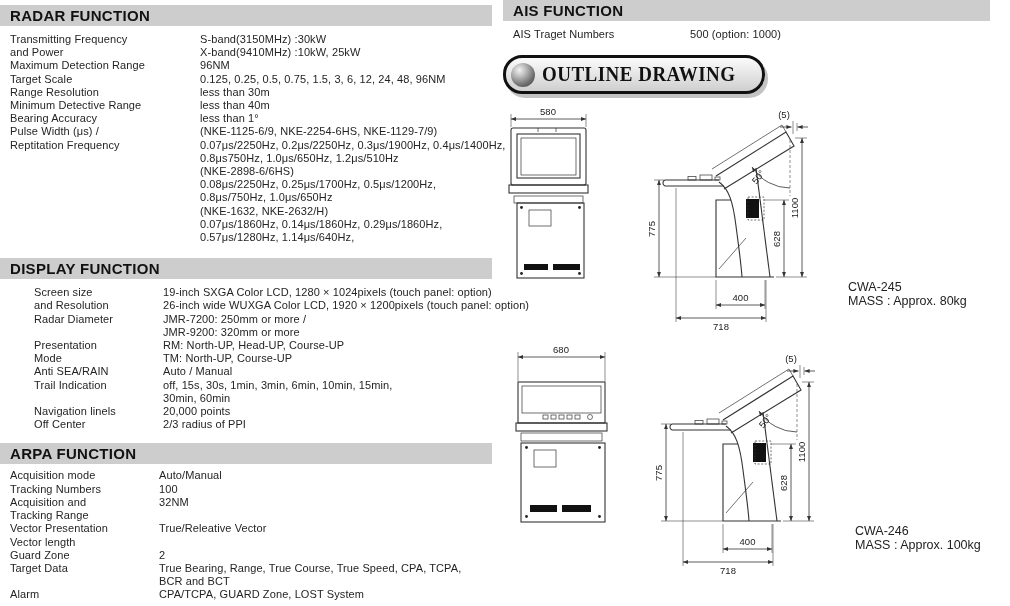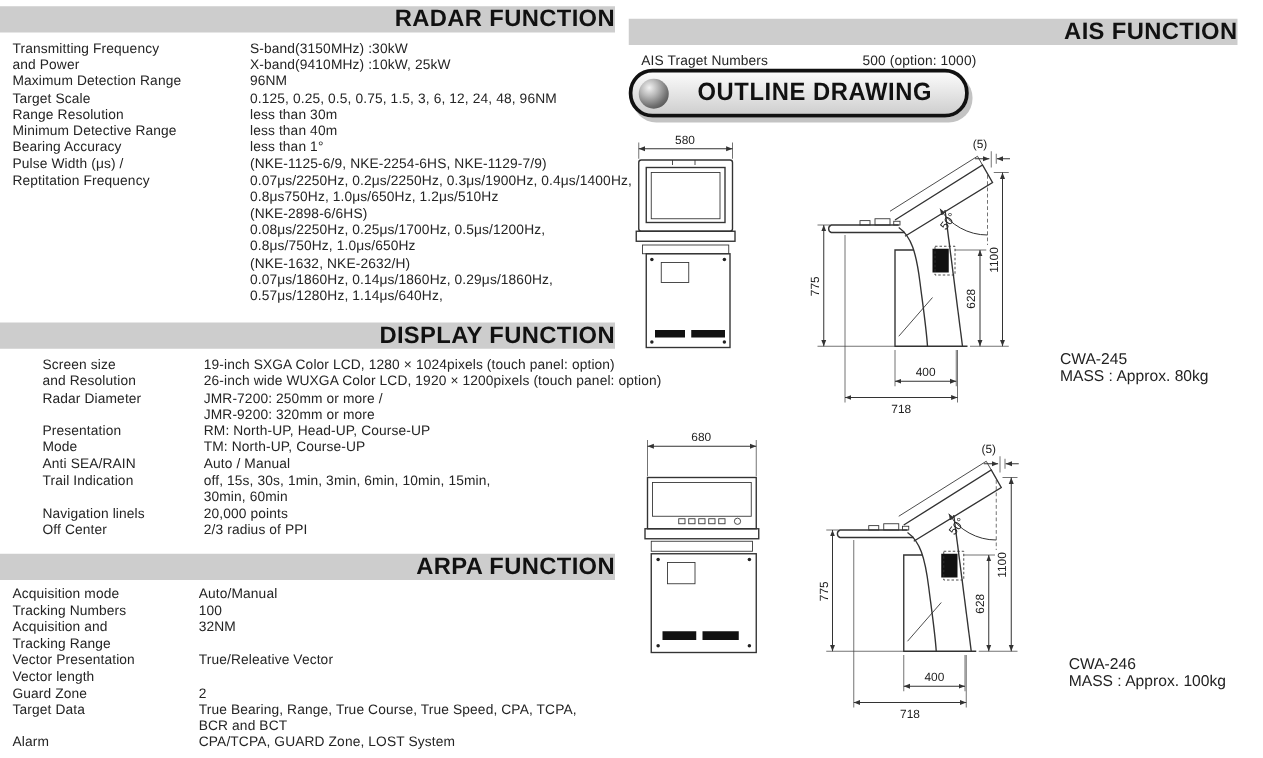--- a/index.html
+++ b/index.html
@@ -1,34 +1,34 @@
 <!DOCTYPE html>
 <html><head>
 <meta charset="utf-8">
 <style>
   html,body{margin:0;padding:0;background:#fff;}
   #page{position:relative;width:1010px;height:606px;background:#fff;
         font-family:"Liberation Sans","DejaVu Sans",sans-serif;color:#242424;overflow:hidden;}
   .col-left{position:absolute;left:0;top:5px;width:492px;}
-  .bar{height:21px;background:#cdcdcd;font-size:19px;font-weight:bold;color:#111;
-       line-height:21px;padding-left:10px;letter-spacing:.3px;box-sizing:border-box;text-align:right;}
+  .bar{height:21px;background:#cdcdcd;font-size:15px;font-weight:bold;color:#111;
+       line-height:21px;padding-left:10px;letter-spacing:.3px;box-sizing:border-box;}
   .rows{padding:0 4px 0 10px;}
   .row{display:grid;grid-template-columns:var(--lw) 1fr;gap:32px;}
   .cell{font-size:11px;line-height:13.2px;white-space:nowrap;letter-spacing:.1px;}
   .rows-radar{--lw:158px;margin-top:7px;}
   .rows-display{--lw:97px;margin-top:7px;padding-left:34px;}
   .rows-arpa{--lw:117px;margin-top:5px;}
   .rows-ais{--lw:145px;margin-top:7px;}
   .bar-display{margin-top:14px;}
   .bar-arpa{margin-top:12px;}
-  .ais-block{position:absolute;left:503px;top:15px;width:487px;}
+  .ais-block{position:absolute;left:503px;top:0;width:487px;}
   .badge{position:absolute;left:503px;top:55px;height:33px;display:inline-flex;align-items:center;
-         gap:23px;padding:0 16px 0 5px;border:3px solid #111;border-radius:19px;
+         gap:7px;padding:0 16px 0 5px;border:3px solid #111;border-radius:19px;
          background:linear-gradient(180deg,#fbfbfb 0%,#e3e3e3 55%,#cfcfcf 100%);
-         box-shadow:3px 4px 0 #c3c3c3;}
+         box-shadow:3px 4px 0 #c3c3c3;font-family:Liberation Serif, serif;}
   .badge-text{font-size:20px;font-weight:bold;color:#111;letter-spacing:.5px;
               transform:scaleX(.95);transform-origin:left center;}
   .sphere{width:24px;height:24px;border-radius:50%;
           background:radial-gradient(circle at 35% 30%,#f2f2f2 0%,#b9b9b9 30%,#6f6f6f 65%,#3a3a3a 100%);}
   .svgwrap1{position:absolute;left:498px;top:100px;}
   .svgwrap2{position:absolute;left:505px;top:340px;}
   svg .ln{fill:none;stroke:#333;stroke-width:1.1;}
   svg .lnthin{fill:none;stroke:#333;stroke-width:.7;}
   svg .dim{stroke:#333;stroke-width:.8;fill:none;}
   svg .ext{stroke:#444;stroke-width:.6;fill:none;}

